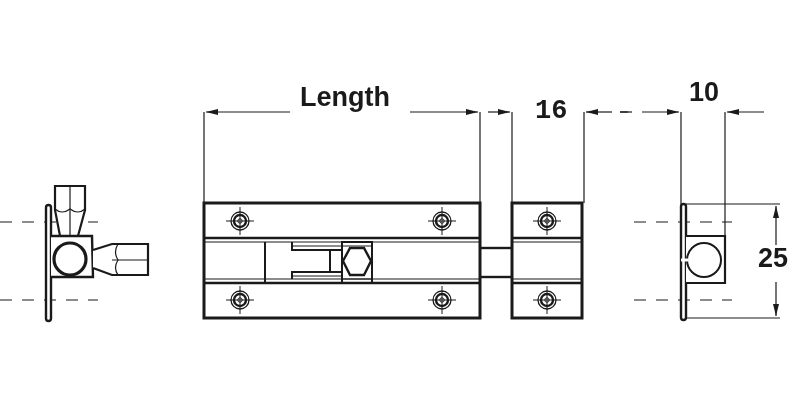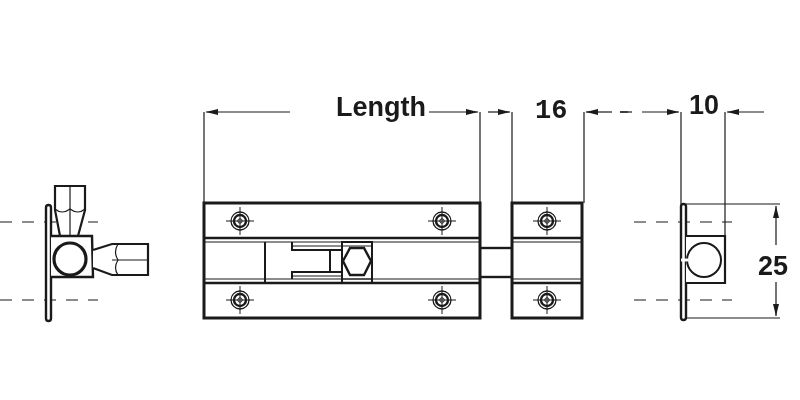--- a/index.html
+++ b/index.html
@@ -9,24 +9,24 @@
       position: absolute;
       font-family: "Liberation Sans", sans-serif;
       font-weight: bold;
       color: #1a1a1a;
       font-size: 27px;
       line-height: 1;
       background: #ffffff;
       padding: 0 3px;
       white-space: nowrap;
     }
-    .lbl-length { left: 297px; top: 94px; margin-left: 36px; }
+    .lbl-length { left: 297px; top: 84px; }
     .lbl-16 { left: 532px; top: 98px; font-family: Liberation Mono, monospace; }
-    .lbl-10 { left: 686px; top: 92px; }
-    .lbl-25 { left: 755px; top: 253px; background: transparent; }
+    .lbl-10 { left: 686px; top: 79px; }
+    .lbl-25 { left: 755px; top: 245px; background: transparent; }
   </style>
 </head>
 <body>
 
 <svg id="drawing" viewBox="0 0 800 400" xmlns="http://www.w3.org/2000/svg">
   <defs>
     <marker id="arrowR" viewBox="0 0 12 6" refX="12" refY="3" markerWidth="12" markerHeight="6" orient="auto" markerUnits="userSpaceOnUse">
       <path d="M0,0 L12,3 L0,6 Z" fill="#1a1a1a"></path>
     </marker>
     <g id="screw">

